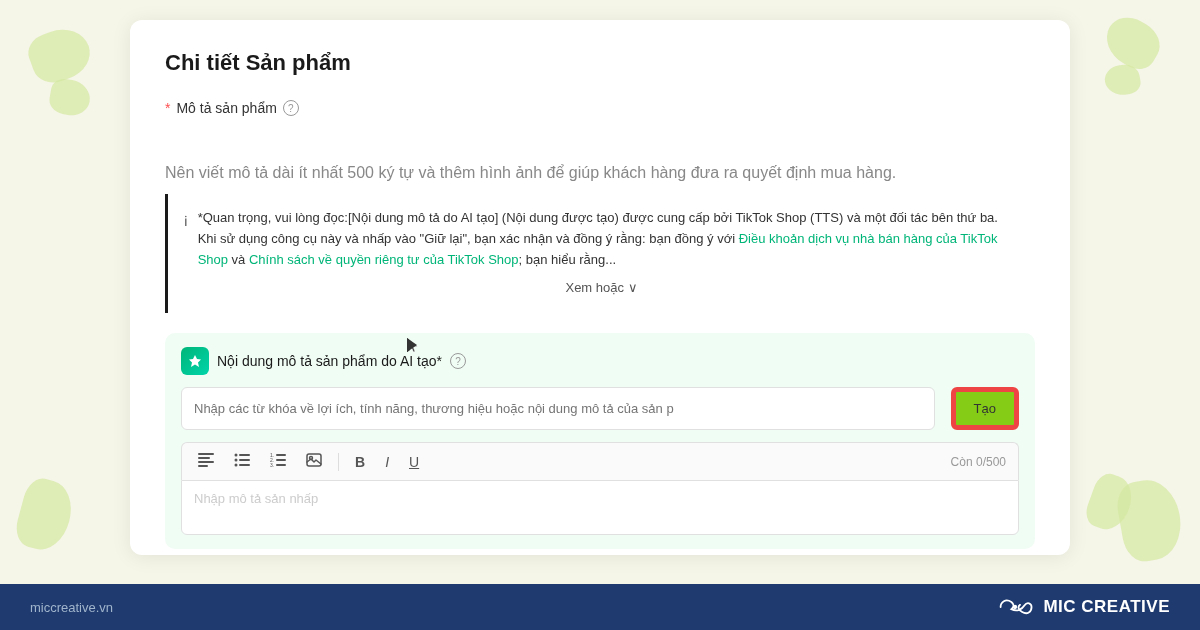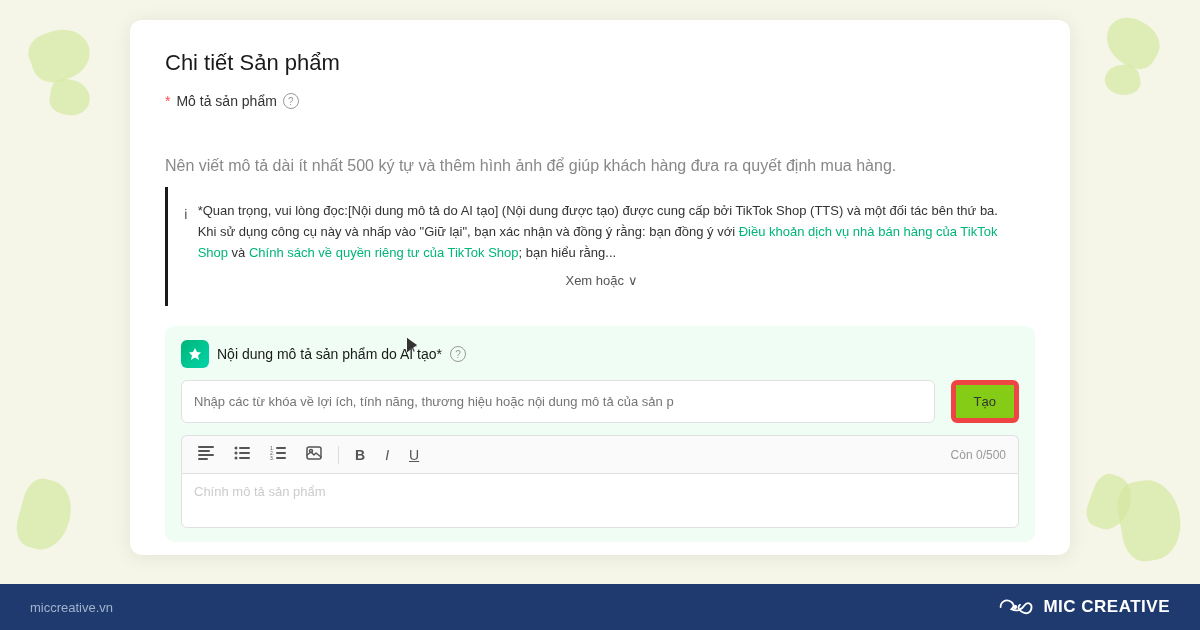--- a/index.html
+++ b/index.html
@@ -77,23 +77,23 @@
       background: #ffffff;
       border-radius: 12px;
       padding: 30px 35px;
       box-shadow: 0 2px 20px rgba(0,0,0,0.08);
       bottom: 75px;
       overflow: hidden;
     }
 
     .page-title {
       font-size: 22px;
-      font-weight: 400;
+      font-weight: 700;
       color: #1a1a1a;
-      margin-bottom: 17px;
+      margin-bottom: 24px;
     }
 
     .section-label {
       font-size: 14px;
       font-weight: 500;
       color: #333;
       margin-bottom: 6px;
       display: flex;
       align-items: center;
       gap: 6px;
@@ -398,21 +398,21 @@
         </svg>
       </span>
       <div class="toolbar-sep"></div>
       <span class="toolbar-icon toolbar-bold">B</span>
       <span class="toolbar-icon toolbar-italic">I</span>
       <span class="toolbar-icon toolbar-underline">U</span>
       <span class="char-count">Còn 0/500</span>
     </div>
 
     <div class="editor-area">
-      <span>Chính mô tả sản phẩm</span>
+      <span>Nhập mô tả sản nhấp</span>
     </div>
   </div>
 
 </div>
 
 <div class="cursor">
   <svg width="12" height="16" viewBox="0 0 12 16" fill="none">
     <path d="M1 1L1 13L4.5 9.5L6.5 14L8 13.5L6 8.5L10.5 8.5L1 1Z" fill="#333" stroke="#fff" stroke-width="0.5"></path>
   </svg>
 </div>

